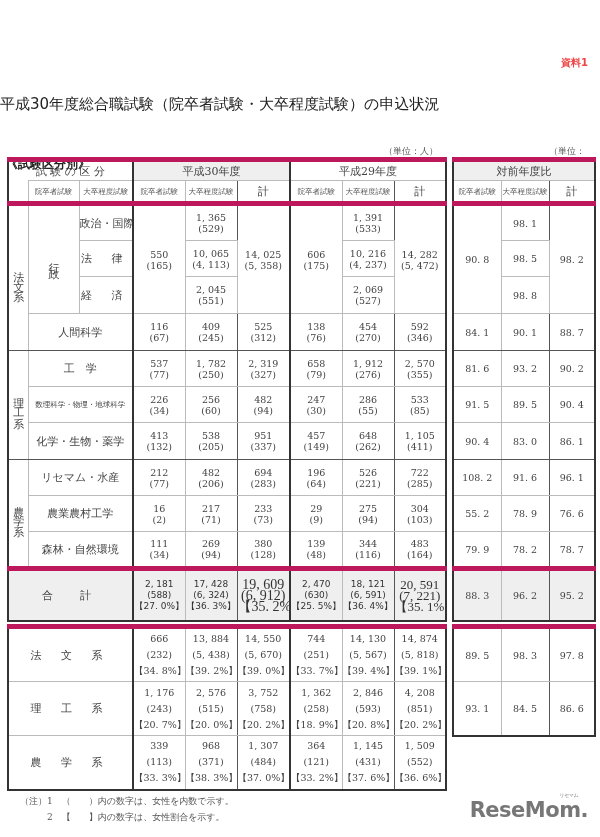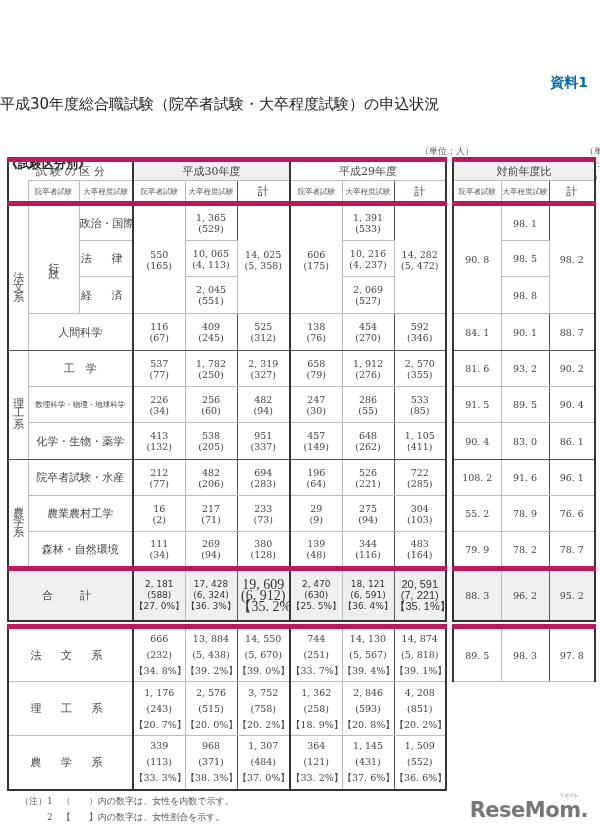--- a/index.html
+++ b/index.html
@@ -1,21 +1,21 @@
 <!DOCTYPE html>
 <html><head>
 <meta charset="utf-8">
 <style>
   html,body{margin:0;padding:0;background:#fff;}
   body{width:600px;height:837px;position:relative;overflow:hidden;font-family:"DejaVu Serif",serif;color:#333;}
   .abs{position:absolute;}
-  .doc-label{right:12px;top:74px;font-family:"DejaVu Sans",sans-serif;font-size:14px;font-weight:bold;color:#0369a1;}
+  .doc-label{right:12px;top:56px;font-family:"DejaVu Sans",sans-serif;font-size:10px;font-weight:bold;color:#ef4444;}
   .title{left:0;width:600px;top:95px;text-align:left;font-family:"DejaVu Sans",sans-serif;font-size:15px;color:#222;}
   .subtitle{left:6px;top:128px;font-family:"DejaVu Sans",sans-serif;font-size:12px;font-weight:bold;color:#222;margin-top:28px;}
-  .unit{font-size:9px;color:#555;top:145px;margin-left:36px;}
+  .unit{font-size:9px;color:#555;top:145px;}
   table{border-collapse:collapse;position:absolute;table-layout:fixed;}
   td{border:1px solid #bbb;text-align:center;vertical-align:middle;font-size:9.5px;line-height:11px;padding:0;color:#444;overflow:hidden;white-space:nowrap;}
   .hdr{font-size:11px;color:#444;}
   .sub{font-size:7.5px;color:#555;}
   .shade{background:#efefef;}
   .thickL{border-left:2px solid #333;}
   .thickR{border-right:2px solid #333;}
   .thickT{border-top:5px solid #be185d;}
   .thickB{border-bottom:2px solid #333;}
   .medB{border-bottom:1.5px solid #555;}
@@ -121,21 +121,21 @@
     <td class="medB"><span>413</span><br><span>(132)</span></td>
     <td class="medB" style="border-right:1.5px solid #555"><span>538</span><br><span>(205)</span></td>
     <td class="medB thickR"><span>951</span><br><span>(337)</span></td>
     <td class="medB"><span>457</span><br><span>(149)</span></td>
     <td class="medB" style="border-right:1.5px solid #555"><span>648</span><br><span>(262)</span></td>
     <td class="medB thickR"><span>1, 105</span><br><span>(411)</span></td>
   </tr>
 
   <tr style="height:36px">
     <td rowspan="3" class="thickL"><span class="vert">農学系</span></td>
-    <td colspan="2" class="lab thickR">院卒者試験・水産</td>
+    <td colspan="2" class="lab thickR">リセマム・水産</td>
     <td><span>212</span><br><span>(77)</span></td>
     <td style="border-right:1.5px solid #555"><span>482</span><br><span>(206)</span></td>
     <td class="thickR"><span>694</span><br><span>(283)</span></td>
     <td><span>196</span><br><span>(64)</span></td>
     <td style="border-right:1.5px solid #555"><span>526</span><br><span>(221)</span></td>
     <td class="thickR"><span>722</span><br><span>(285)</span></td>
   </tr>
   <tr style="height:36px">
     <td colspan="2" class="lab thickR">農業農村工学</td>
     <td><span>16</span><br><span>(2)</span></td>
@@ -155,21 +155,21 @@
     <td class="thickR"><span>483</span><br><span>(164)</span></td>
   </tr>
 
   <tr style="height:52px" class="shade">
     <td colspan="3" class="lab thickL thickR thickT thickB shade spaced">合　計</td>
     <td class="thickT thickB shade" style="font-family:'DejaVu Sans',sans-serif;font-size:9px;color:#333"><span>2, 181</span><br><span>(588)</span><br><span>【27. 0%】</span></td>
     <td class="thickT thickB shade" style="border-right:1.5px solid #555;font-family:'DejaVu Sans',sans-serif;font-size:9px;color:#333"><span>17, 428</span><br><span>(6, 324)</span><br><span>【36. 3%】</span></td>
     <td class="thickT thickB thickR shade" style="font-family:Liberation Serif, serif;font-size:14px;color:#333"><span>19, 609</span><br><span>(6, 912)</span><br><span>【35. 2%】</span></td>
     <td class="thickT thickB shade" style="font-family:'DejaVu Sans',sans-serif;font-size:9px;color:#333"><span>2, 470</span><br><span>(630)</span><br><span>【25. 5%】</span></td>
     <td class="thickT thickB shade" style="border-right:1.5px solid #555;font-family:'DejaVu Sans',sans-serif;font-size:9px;color:#333"><span>18, 121</span><br><span>(6, 591)</span><br><span>【36. 4%】</span></td>
-    <td class="thickT thickB thickR shade" style="font-family:Liberation Sans, sans-serif;font-size:11px;color:#333"><span>20, 591</span><br><span>(7, 221)</span><br><span>【35. 1%】</span></td>
+    <td class="thickT thickB thickR shade" style="font-family:Liberation Serif, serif;font-size:13px;color:#333"><span>20, 591</span><br><span>(7, 221)</span><br><span>【35. 1%】</span></td>
   </tr>
 </tbody>
   </table>
 
 <table id="ratio-table" style="left:452px;top:157px;width:142px;">
   <colgroup>
       <col style="width:48px">
       <col style="width:48px">
       <col style="width:46px">
     </colgroup>
@@ -282,18 +282,23 @@
       <col style="width:48px">
       <col style="width:48px">
       <col style="width:46px">
     </colgroup>
   <tbody>
       <tr style="height:55px">
         <td class="thickL thickT">89. 5</td>
         <td class="thickT" style="border-right:1.5px solid #555">98. 3</td>
         <td class="thickT thickR">97. 8</td>
       </tr>
+  <tr style="height:54px">
+        <td class="thickL thickB">93. 1</td>
+        <td class="thickB" style="border-right:1.5px solid #555">84. 5</td>
+        <td class="thickB thickR">86. 6</td>
+      </tr>
 </tbody>
   </table>
 
 <div class="abs note" style="top:795px;">（注）1　（　　）内の数字は、女性を内数で示す。</div>
 <div class="abs note" style="top:811px;">　　　2　【　　】内の数字は、女性割合を示す。</div>
 <div class="abs logo"><span>ReseMom.</span><small>リセマム</small></div>
 
 </body></html>

